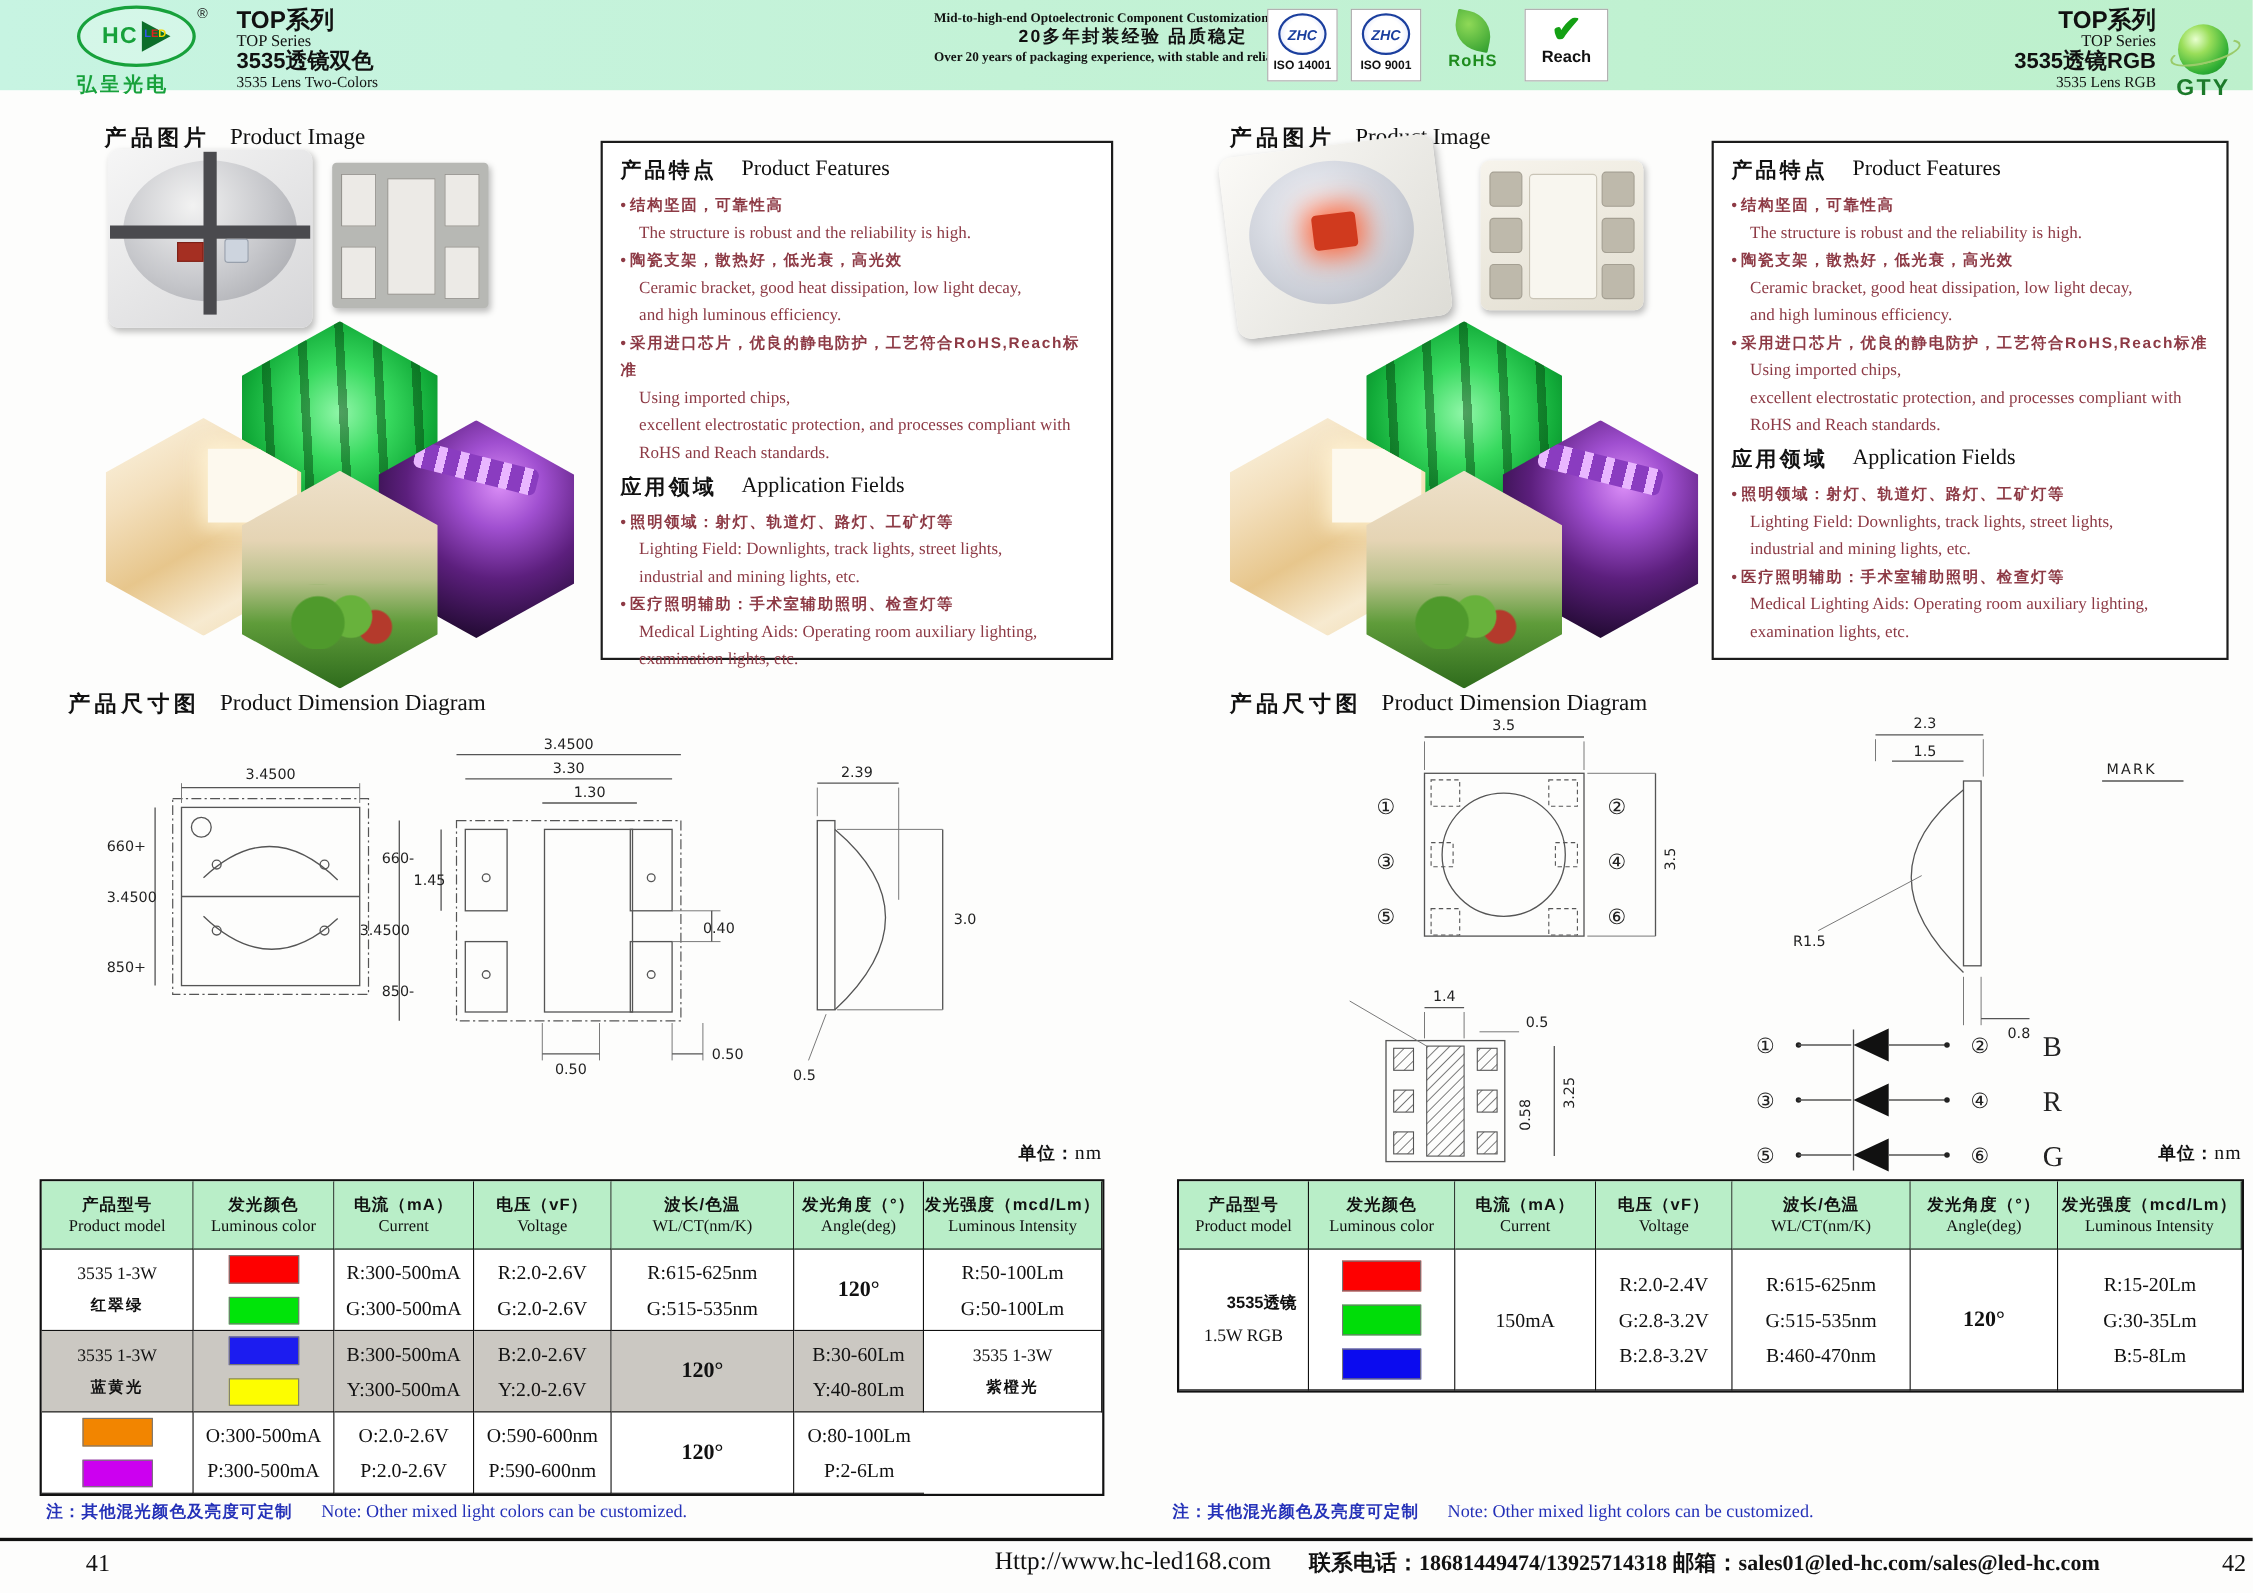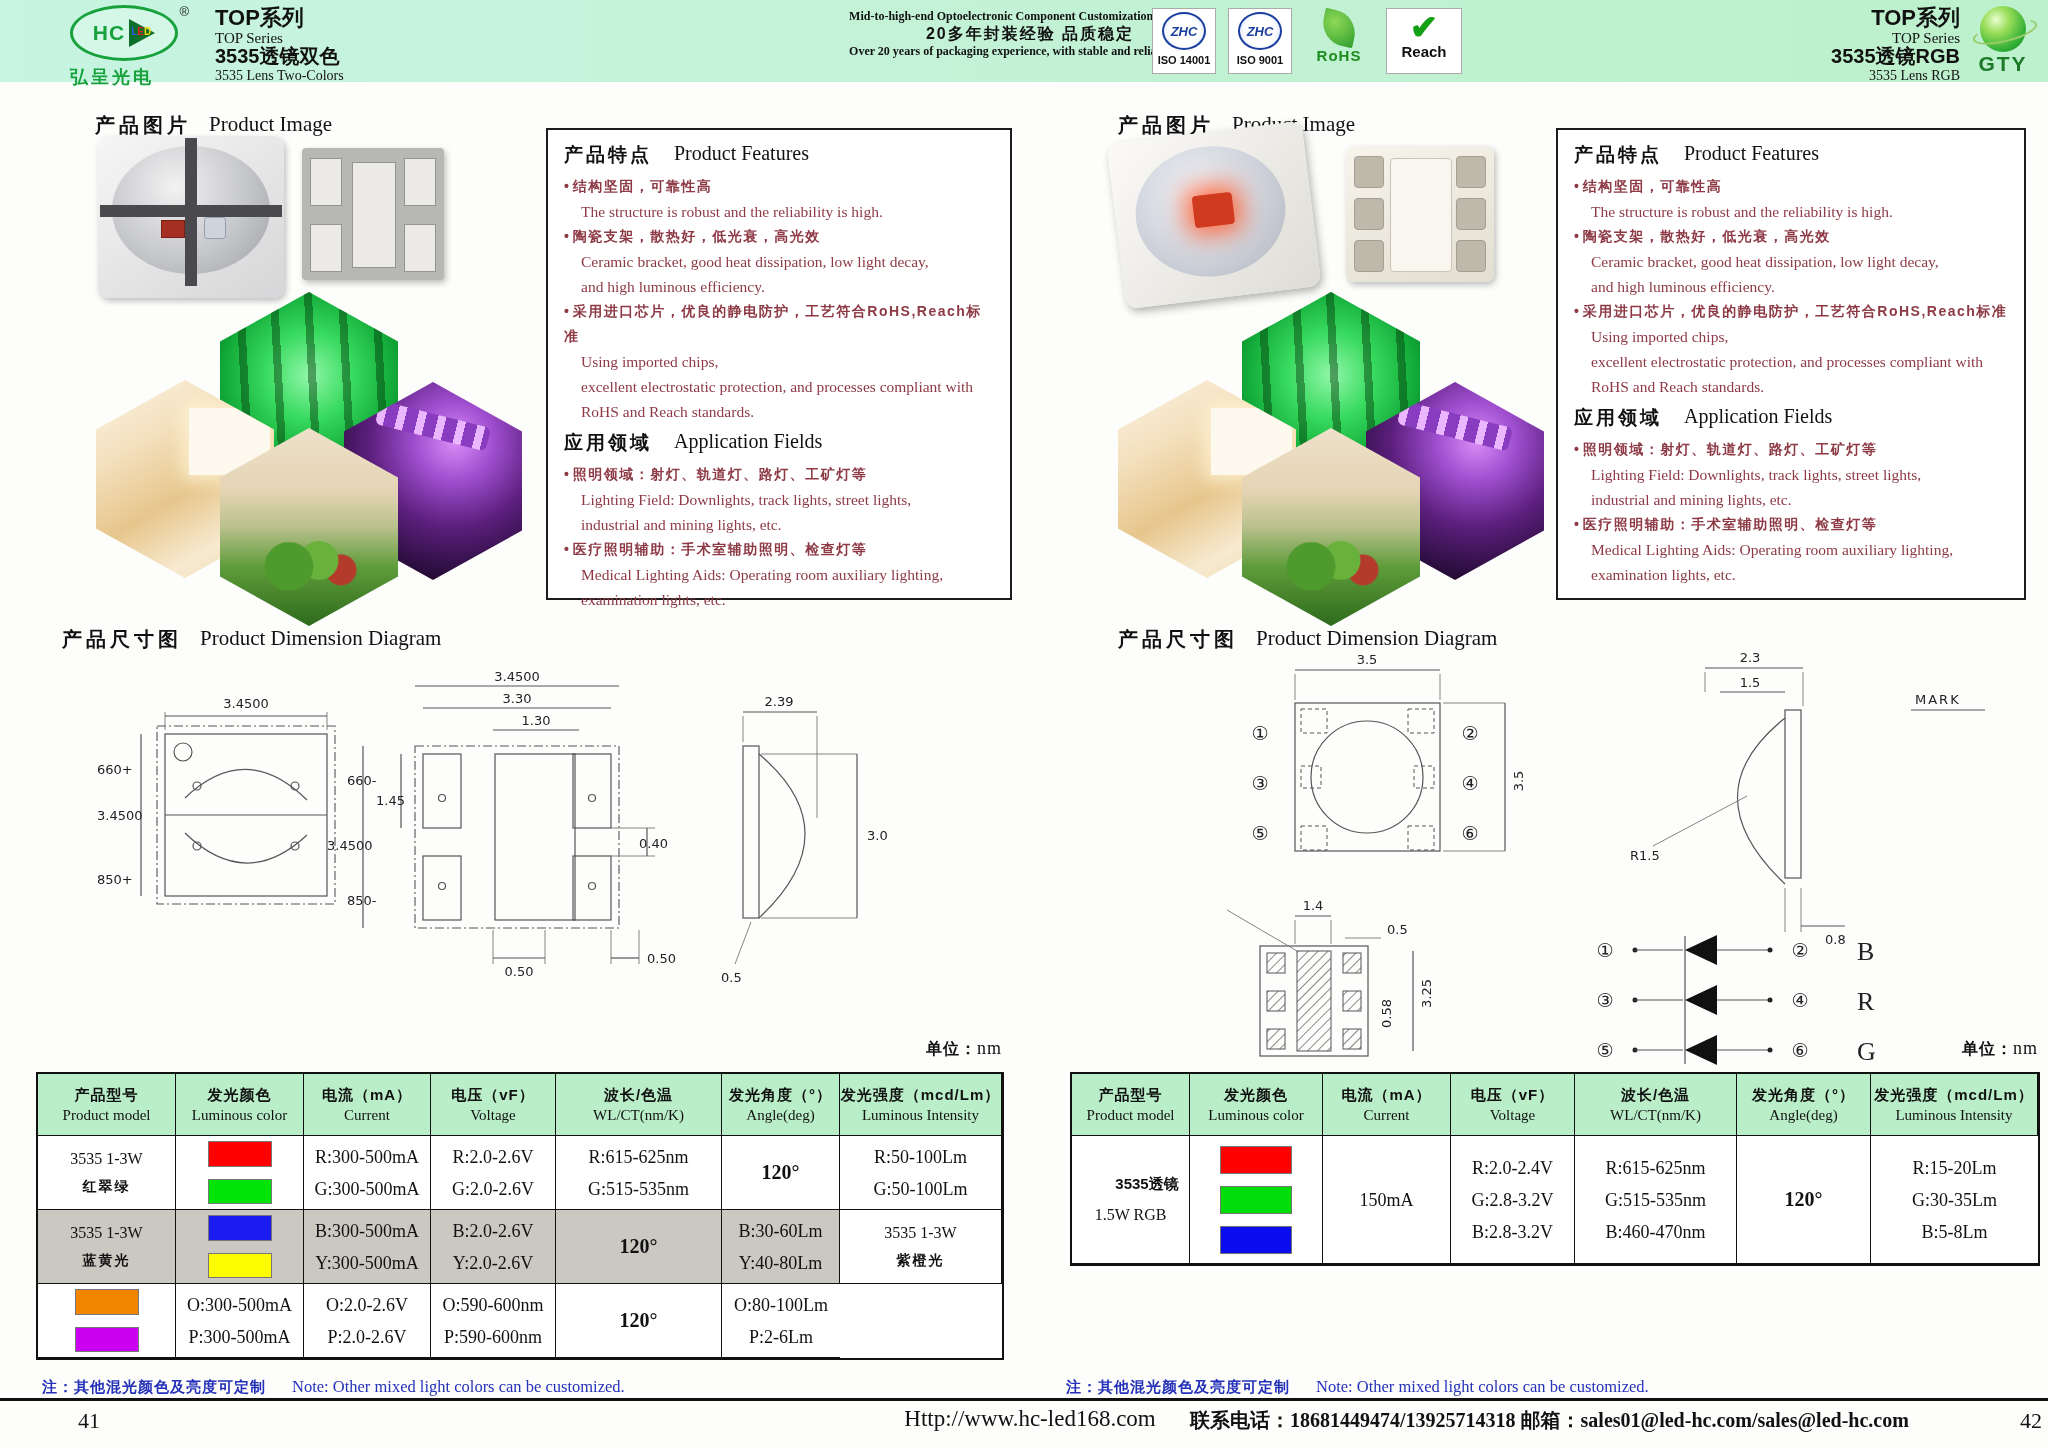--- a/index.html
+++ b/index.html
@@ -44,21 +44,21 @@
   .iso-emblem span{color:#1b3f9e;font-weight:bold;font-style:italic;font-size:13px;}
   .badge-label{font-size:11px;font-weight:bold;margin-top:4px;white-space:nowrap;}
   .badge.rohs{width:70px;border:none;background:transparent;}
   .leaf{width:34px;height:34px;background:radial-gradient(circle at 35% 35%,#8fd957,#2f9e2f);
         border-radius:4% 70% 4% 70%;transform:rotate(12deg);}
   .rohs-label{color:#1e8c1e;font-weight:bold;font-size:15px;margin-top:2px;letter-spacing:1px;}
   .badge.reach{width:76px;}
   .check-glyph{font-size:34px;line-height:30px;color:#14a014;font-weight:bold;}
   .reach-label{font-size:15px;font-weight:bold;margin-top:1px;}
 
-  .gty{left:1968px;top:6px;width:70px;text-align:center;}
+  .gty{left:1968px;top:22px;width:70px;text-align:center;}
   .gty-globe{width:46px;height:46px;margin:0 auto;border-radius:50%;
              background:radial-gradient(circle at 35% 30%,#e8ffd0 0%,#9ade5a 30%,#2fae34 70%,#117a20 100%);
              position:relative;}
   .gty-globe::after{content:"";position:absolute;left:-8px;top:16px;width:62px;height:16px;border:2px solid #9acb6a;
                     border-radius:50%;transform:rotate(-14deg);border-top-color:transparent;}
   .gty-label{color:#1c7a2a;font-weight:bold;font-size:21px;letter-spacing:2px;margin-top:0px;}
 
   
   .sec-head{display:flex;gap:18px;align-items:flex-start;}
   .sec-head .szh{font-size:20px;font-weight:bold;letter-spacing:4px;}
@@ -138,21 +138,21 @@
   .model2{font-size:14px;font-weight:bold;letter-spacing:2px;margin-top:8px;}
   .swatch{width:62px;height:26px;border:1px solid #777;margin:5px 0;}
   .angle{font-family:"Liberation Serif",serif;font-size:20px;font-weight:bold;text-align:center;}
   .rowB{background:#cbc8c2;}
   .unit-label{font-size:16px;font-weight:bold;text-align:right;letter-spacing:1px;}
   .unit-label .u-en{font-family:"Liberation Serif",serif;font-weight:normal;font-size:18px;}
 
   
   .note{display:flex;gap:26px;align-items:baseline;color:#2431b8;}
   .note .nzh{font-size:15px;font-weight:bold;letter-spacing:1px;}
-  .note .nen{font-size:16.5px;font-family:"Liberation Serif",serif;margin-top:13px;}
+  .note .nen{font-size:16.5px;font-family:"Liberation Serif",serif;}
   .foot-rule{left:0;top:1398px;width:2048px;height:3px;background:#111;}
   .pageno{font-family:"Liberation Serif",serif;font-size:22px;}
   .website{font-family:"Liberation Serif",serif;font-size:23px;}
   .contact{font-family:"Liberation Serif",serif;font-size:20px;font-weight:bold;}
 </style>
 </head>
 <body>
 
 <div class="abs hdr">
   <div class="abs logo-wrap">

